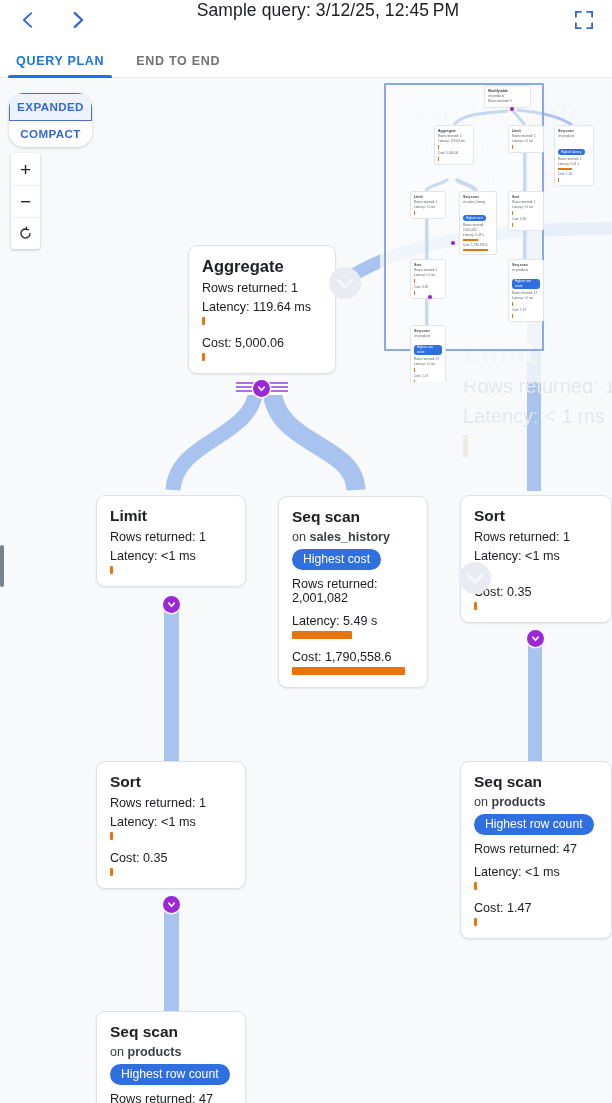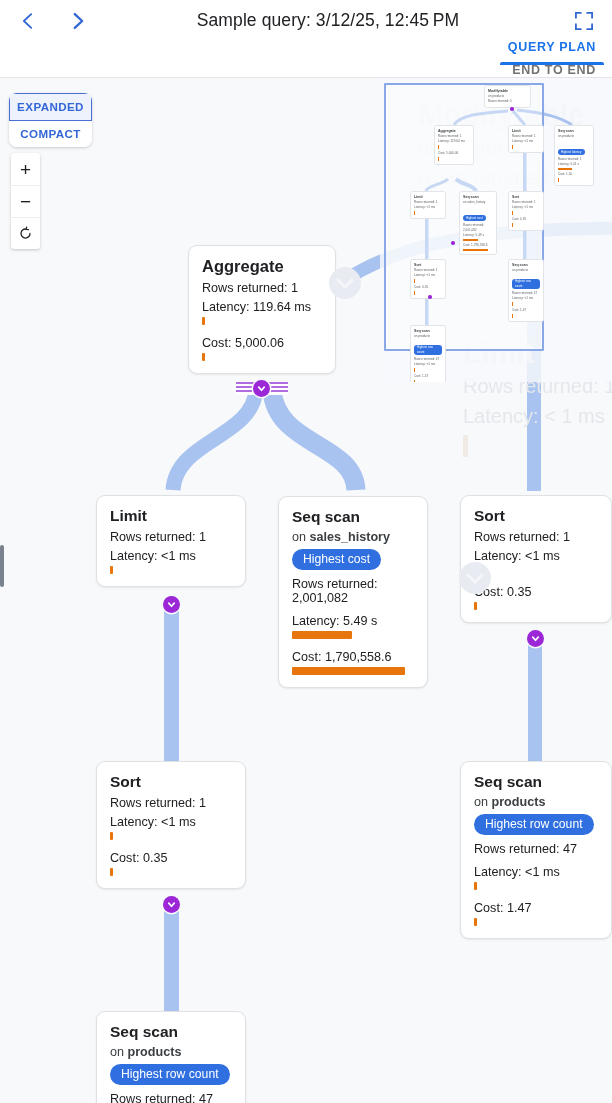--- a/index.html
+++ b/index.html
@@ -7,21 +7,21 @@
     width: 612px; height: 1103px;
     font-family: "Liberation Sans", sans-serif;
     background: #ffffff;
     overflow: hidden;
   }
   #root { position: relative; width: 612px; height: 1103px; overflow: hidden; }
 
   
   .header {
     position: absolute; top: 0; left: 0; width: 612px; height: 41px;
-    background: #ffffff; display: flex; align-items: center;
+    background: #ffffff; display: flex; align-items: flex-start;
   }
   .nav-arrow {
     width: 40px; height: 40px; display: flex; align-items: center; justify-content: center;
     color: #3367d6; cursor: pointer;
   }
   .nav-arrow svg { display: block; }
   .nav-prev { margin-left: 8px; }
   .nav-next { margin-left: 10px; }
   .header-title {
     flex: 1; text-align: center; font-size: 17.5px; color: #202124;
@@ -30,21 +30,20 @@
   .fullscreen-btn {
     width: 40px; height: 40px; margin-right: 8px;
     display: flex; align-items: center; justify-content: center; cursor: pointer;
   }
 
   
   .tabbar {
     position: absolute; top: 41px; left: 0; width: 612px; height: 37px;
     background: #ffffff; display: flex; align-items: flex-end;
     border-bottom: 1px solid #e3e5e8;
-    flex-direction: column;
   }
   .tab {
     font-size: 12.5px; font-weight: bold; letter-spacing: 0.7px;
     color: #737373; padding: 0 16px 10px 16px; cursor: pointer;
     position: relative; line-height: 1;
   }
   .tab.active { color: #1a73e8; }
   .tab.active:after {
     content: ""; position: absolute; left: 8px; right: 8px; bottom: -1px;
     height: 3px; background: #1a73e8; border-radius: 2px 2px 0 0;
@@ -95,21 +94,21 @@
 
   
   .ghost { position: absolute; color: #e4e7ec; pointer-events: none; z-index: 1; }
   .ghost .g-title { font-size: 30px; font-weight: bold; line-height: 1.15; }
   .ghost .g-line { font-size: 20px; line-height: 1.5; }
   .ghost .g-bar { width: 5px; height: 22px; background: #f0eae4; margin-top: 4px; }
 
   
   .seg {
     position: absolute; left: 9px; top: 15px; width: 83px;
-    background: #ffffff; border-radius: 8px;
+    background: #ffffff; border-radius: 15px;
     box-shadow: 0 1px 3px rgba(60,64,67,0.25); overflow: hidden; z-index: 20;
   }
   .seg-btn {
     font-size: 11.6px; font-weight: bold; letter-spacing: 0.4px;
     color: #3367d6; text-align: center; padding: 6px 0 7px 0; cursor: pointer;
     background: #ffffff;
   }
   .seg-btn.active { background: #eef2fd; border: 1px solid #4a6fd4; }
 
   .zoomctl {

